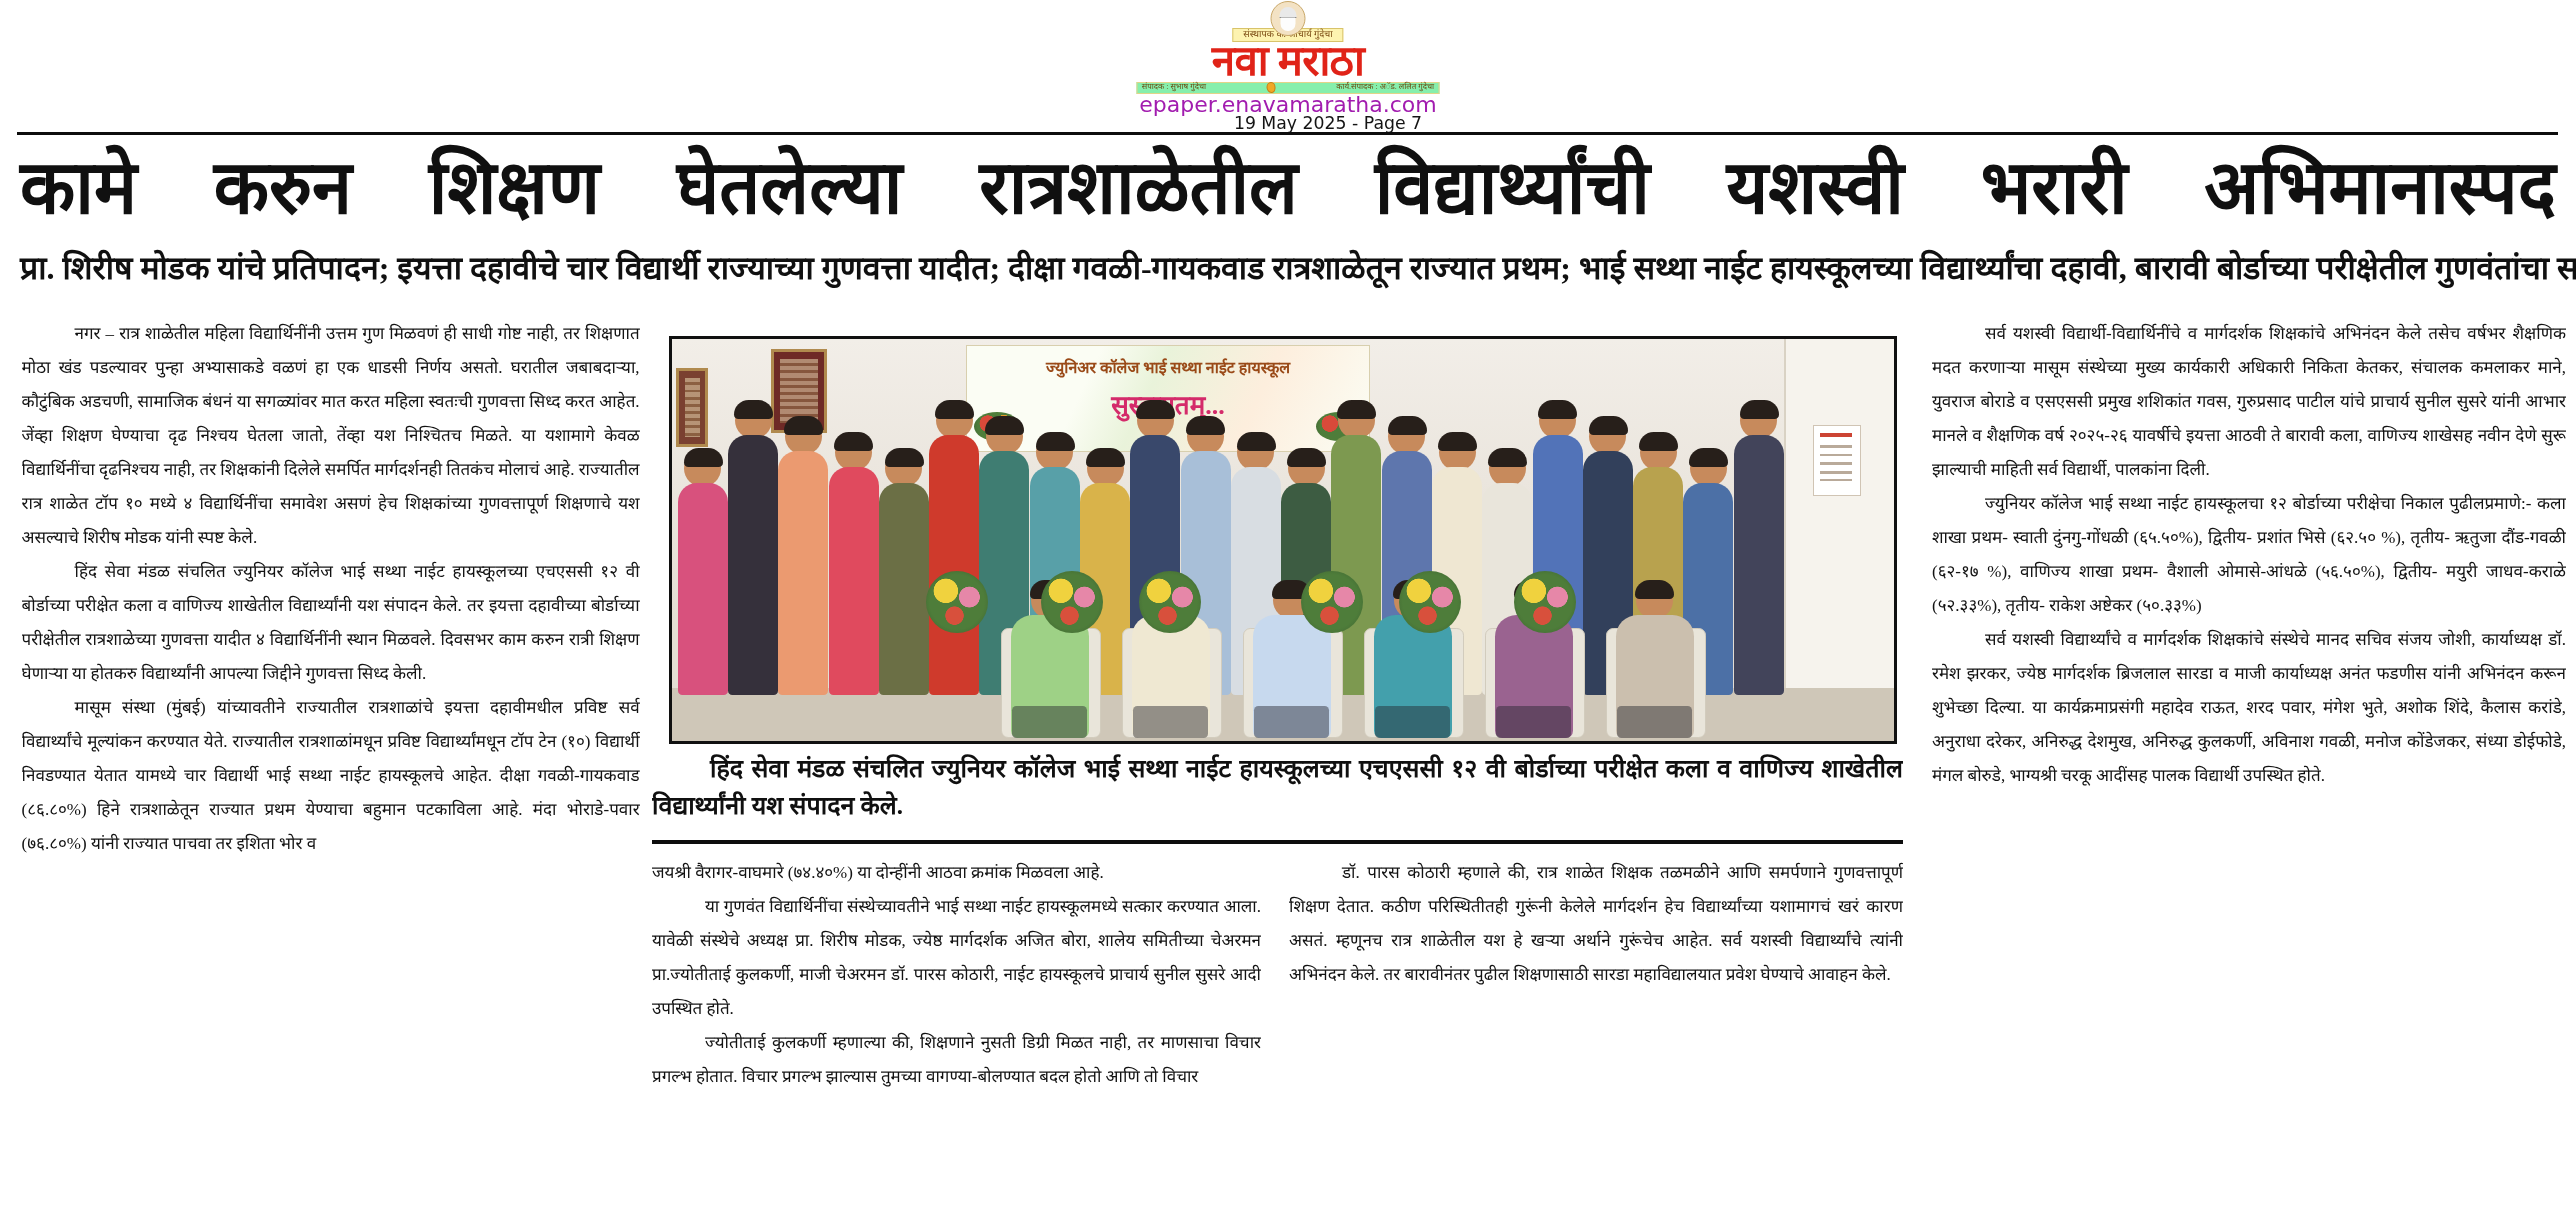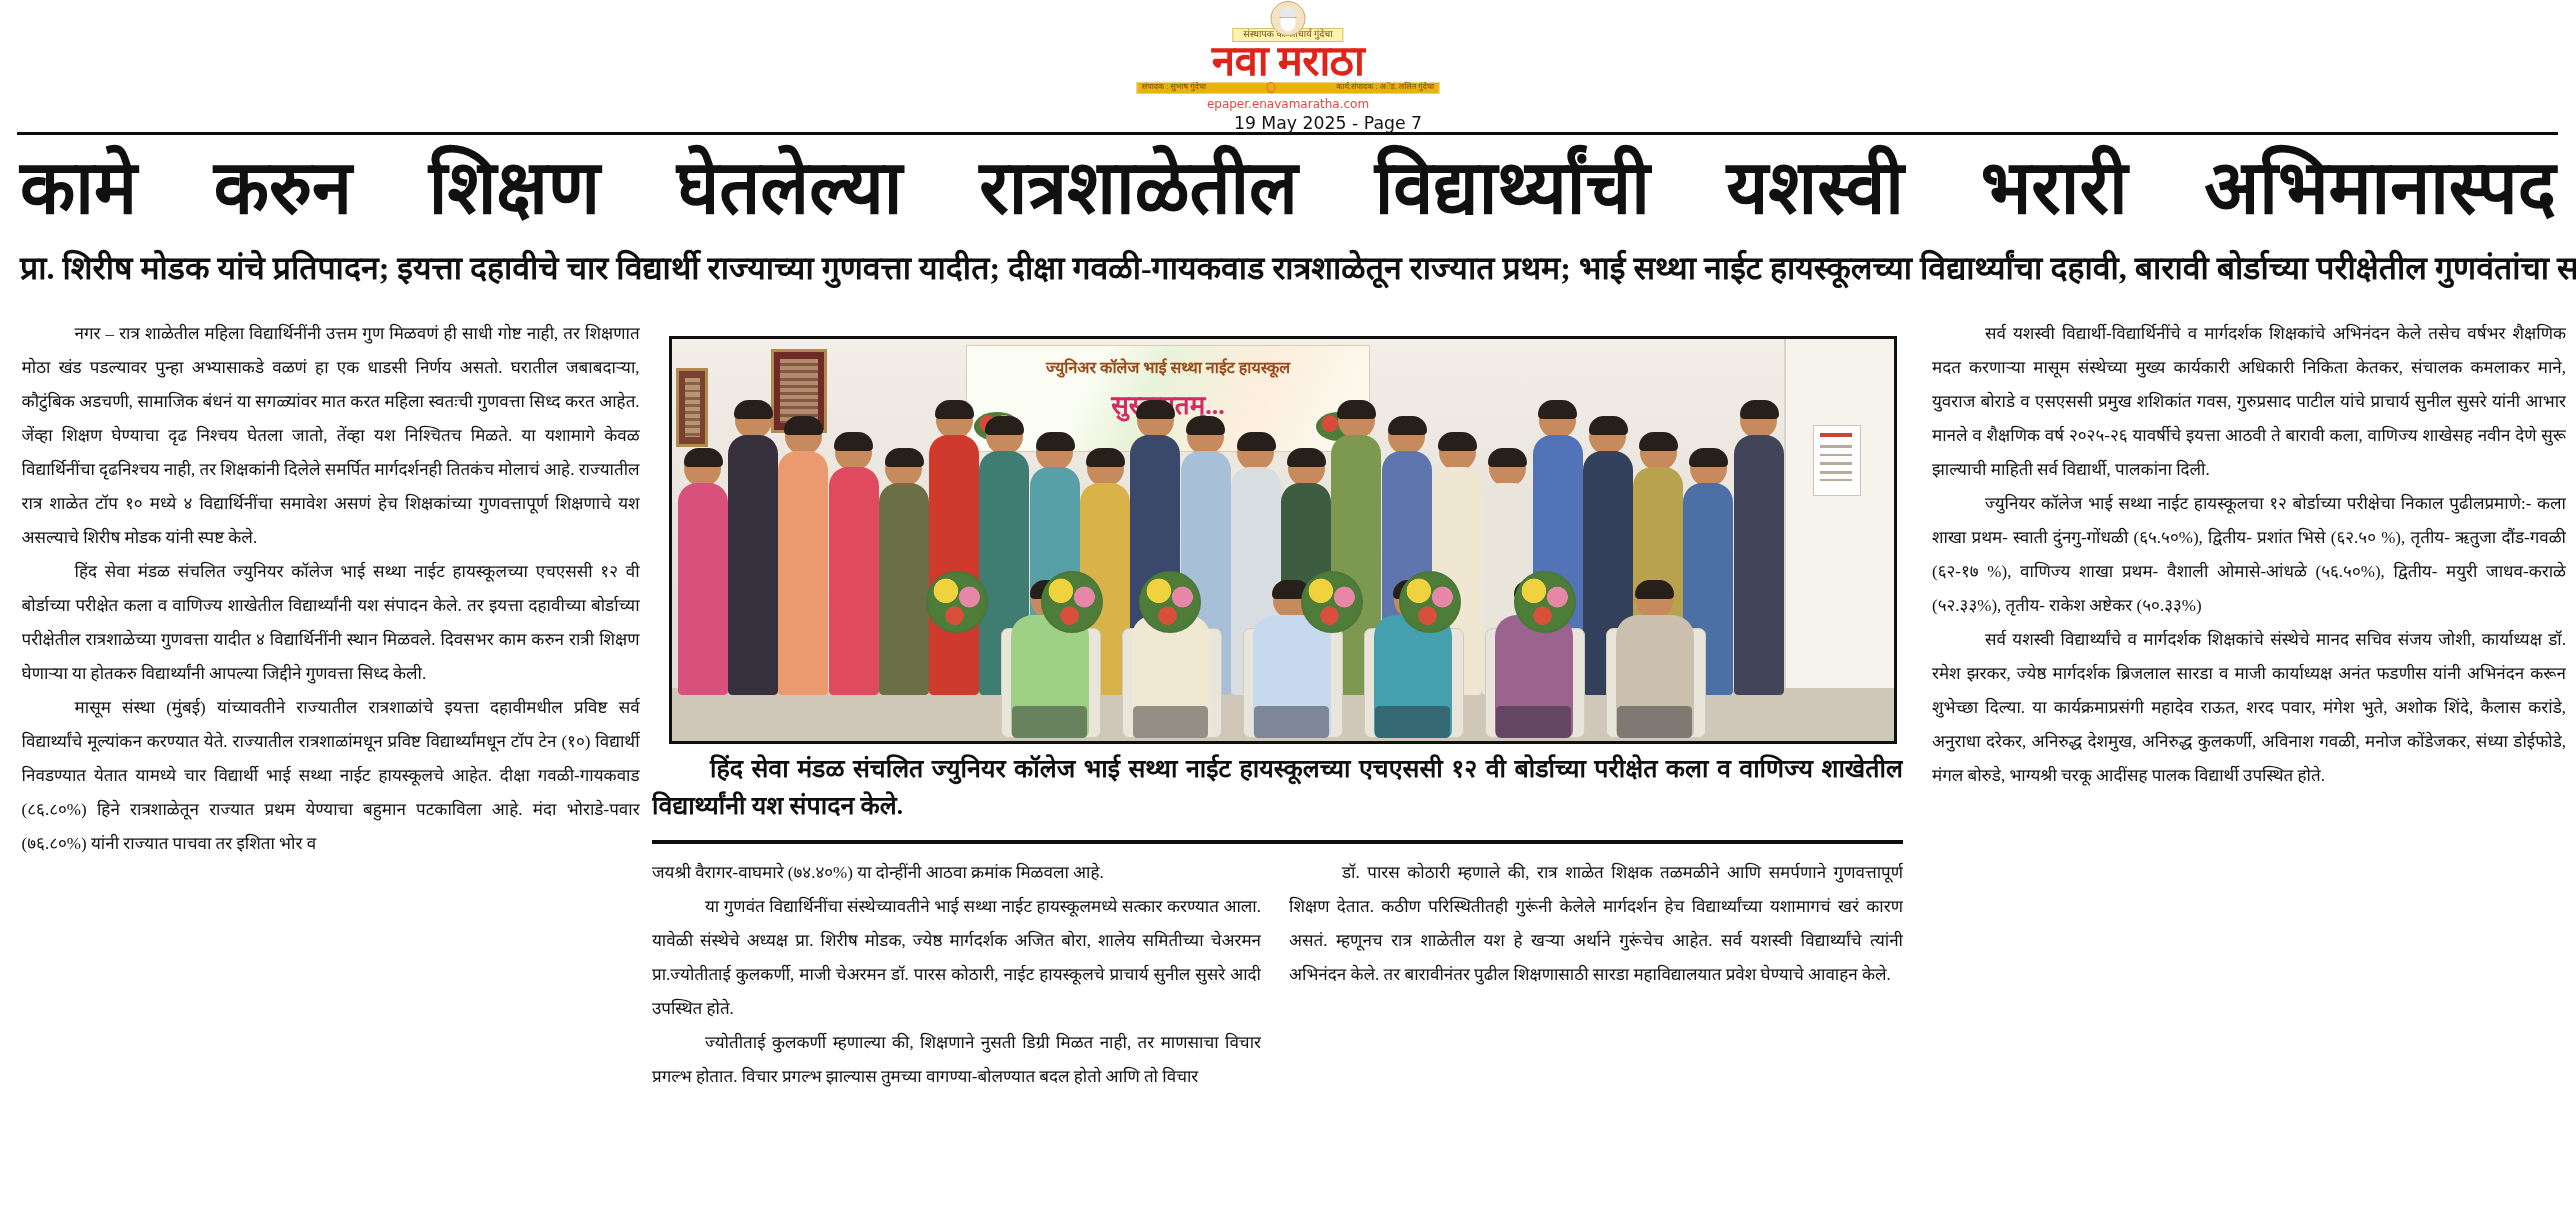--- a/index.html
+++ b/index.html
@@ -14,26 +14,26 @@
        font-size:9.4px;line-height:11.5px;padding:0 10px;white-space:nowrap;z-index:1;}
   .founder-portrait{position:absolute;left:50%;top:0;transform:translateX(-50%);
        width:33px;height:33px;border-radius:50%;background:#f3e2c4;border:1.4px solid #caa96a;z-index:2;}
   .founder-portrait:before{content:"";position:absolute;left:8px;top:4.3px;width:17.3px;height:10px;
        border-radius:8.6px 8.6px 0 0;background:#e9e9e9;border-bottom:1.4px solid #555;}
   .founder-portrait:after{content:"";position:absolute;left:9.4px;top:14.4px;width:14.4px;height:13px;
        border-radius:0 0 7.2px 7.2px;background:#fdfdfd;border-top:0.7px solid #bbb;}
   .paper-title{position:absolute;left:50%;top:40px;transform:translateX(-50%);
        font-weight:700;font-size:42px;line-height:42px;letter-spacing:-0.7px;white-space:nowrap;}
   .editor-strip{position:absolute;left:50%;top:82px;transform:translateX(-50%);
-       width:303px;height:11.5px;background:#eab308;border:0.7px solid #e2d488;
+       width:303px;height:11.5px;background:#86efac;border:0.7px solid #e2d488;
        display:flex;justify-content:space-between;align-items:center;padding:0 4.3px;box-sizing:border-box;}
   .editor-strip span{font-size:8px;line-height:8.6px;color:#6a4a10;white-space:nowrap;}
   .mango-dot{width:7.2px;height:8.6px;border-radius:50% 50% 45% 55%;background:#f0a826;border:0.7px solid #c77d12;flex:0 0 auto;}
   .site-url{position:absolute;left:50%;top:95px;transform:translateX(-50%);
-       font-family:"DejaVu Sans","Liberation Sans",sans-serif;font-size:12px;line-height:19px;color:#ef4444;}
+       font-family:"DejaVu Sans","Liberation Sans",sans-serif;font-size:22px;line-height:19px;color:#a21caf;}
   .date-page{position:absolute;left:50%;top:114px;transform:translateX(-50%);
        font-family:"DejaVu Sans","Liberation Sans",sans-serif;font-size:17.3px;line-height:18px;color:#141414;margin-left:40px;}
   .top-rule{position:absolute;left:17.3px;top:132px;width:2541px;height:2.9px;background:#0d0d0d;}
 
   
   .headline{position:absolute;left:20px;top:140px;width:2536px;height:95px;
        font-weight:700;font-size:72px;line-height:92px;white-space:nowrap;
        text-align:justify;text-align-last:justify;transform:scaleY(1.04);transform-origin:top;}
   .subheadline{position:absolute;left:20px;top:242px;width:2536px;height:56px;
        font-weight:700;font-size:32px;line-height:53px;white-space:nowrap;

